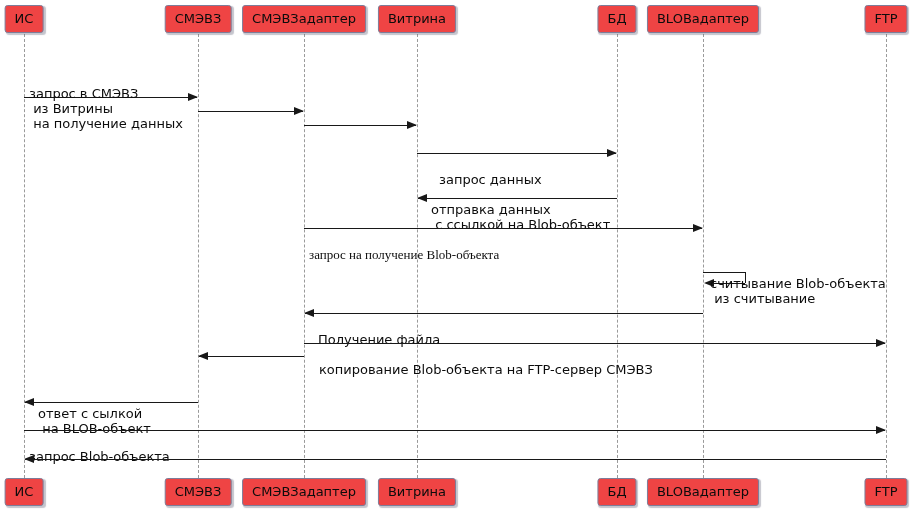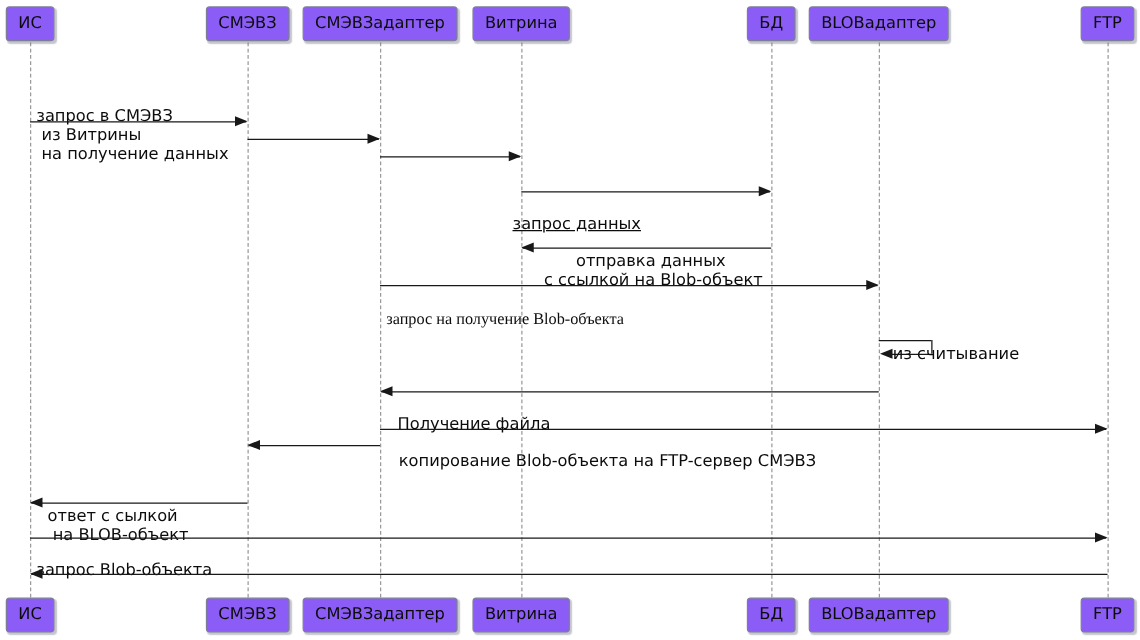--- a/index.html
+++ b/index.html
@@ -17,21 +17,21 @@
   .lifeline {
     position: absolute;
     width: 0;
     top: 34px;
     height: 444px;
     border-left: 1px dashed #9a9a9a;
   }
   .pbox {
     position: absolute;
     transform: translateX(-50%);
-    background: #8b5cf6;
+    background: #ef4444;
     border: 1px solid #7d7d99;
     border-radius: 3px;
     height: 26px;
     line-height: 26px;
     padding: 0 9px;
     font-size: 13px;
     color: #0c0c0c;
     white-space: nowrap;
     box-shadow: 1.5px 1.5px 1px rgba(110,110,130,0.4);
     box-sizing: content-box;
@@ -90,32 +90,32 @@
     <div class="pbox" style="left: 886px; top: 478px;"><span>FTP</span></div>
     <div class="mline" style="left: 24px; width: 173px; top: 97px;"></div>
     <div class="ahead r" style="left: 188px; top: 93px;"></div>
     <div class="mlabel" style="left: 29px; top: 50px;"><div>запрос в СМЭВЗ</div><div> из Витрины</div><div> на получение данных</div></div>
     <div class="mline" style="left: 198px; width: 105px; top: 111px;"></div>
     <div class="ahead r" style="left: 294px; top: 107px;"></div>
     <div class="mline" style="left: 304px; width: 112px; top: 125px;"></div>
     <div class="ahead r" style="left: 407px; top: 121px;"></div>
     <div class="mline" style="left: 417px; width: 199px; top: 153px;"></div>
     <div class="ahead r" style="left: 607px; top: 149px;"></div>
-    <div class="mlabel" style="left: 410px; top: 136px; text-decoration: underline;"><div>запрос данных</div></div>
+    <div class="mlabel" style="left: 439px; top: 136px;"><div>запрос данных</div></div>
     <div class="mline" style="left: 418px; width: 199px; top: 198px;"></div>
     <div class="ahead l" style="left: 417px; top: 194px;"></div>
-    <div class="mlabel" style="left: 431px; top: 166px; text-align: center;"><div>отправка данных</div><div> с ссылкой на Blob-объект</div></div>
+    <div class="mlabel" style="left: 431px; top: 166px;"><div>отправка данных</div><div> с ссылкой на Blob-объект</div></div>
     <div class="mline" style="left: 304px; width: 398px; top: 228px;"></div>
     <div class="ahead r" style="left: 693px; top: 224px;"></div>
     <div class="mlabel" style="left: 309px; top: 211px; font-family: Liberation Serif, serif;"><div>запрос на получение Blob-объекта</div></div>
     <div class="mline" style="left: 703px; width: 42px; top: 272px;"></div>
     <div class="vline" style="left: 745px; top: 272px; height: 11px;"></div>
     <div class="mline" style="left: 713px; width: 32px; top: 283px;"></div>
     <div class="ahead l" style="left: 704px; top: 279px;"></div>
-    <div class="mlabel" style="left: 710px; top: 240px;"><div> из считывание</div></div>
+    <div class="mlabel" style="left: 710px; top: 240px;"><div>считывание Blob-объекта</div><div> из считывание</div></div>
     <div class="mline" style="left: 305px; width: 398px; top: 313px;"></div>
     <div class="ahead l" style="left: 304px; top: 309px;"></div>
     <div class="mlabel" style="left: 318px; top: 296px;"><div>Получение файла</div></div>
     <div class="mline" style="left: 304px; width: 581px; top: 343px;"></div>
     <div class="ahead r" style="left: 876px; top: 339px;"></div>
     <div class="mlabel" style="left: 319px; top: 326px;"><div>копирование Blob-объекта на FTP-сервер СМЭВЗ</div></div>
     <div class="mline" style="left: 199px; width: 105px; top: 356px;"></div>
     <div class="ahead l" style="left: 198px; top: 352px;"></div>
     <div class="mline" style="left: 25px; width: 173px; top: 402px;"></div>
     <div class="ahead l" style="left: 24px; top: 398px;"></div>

